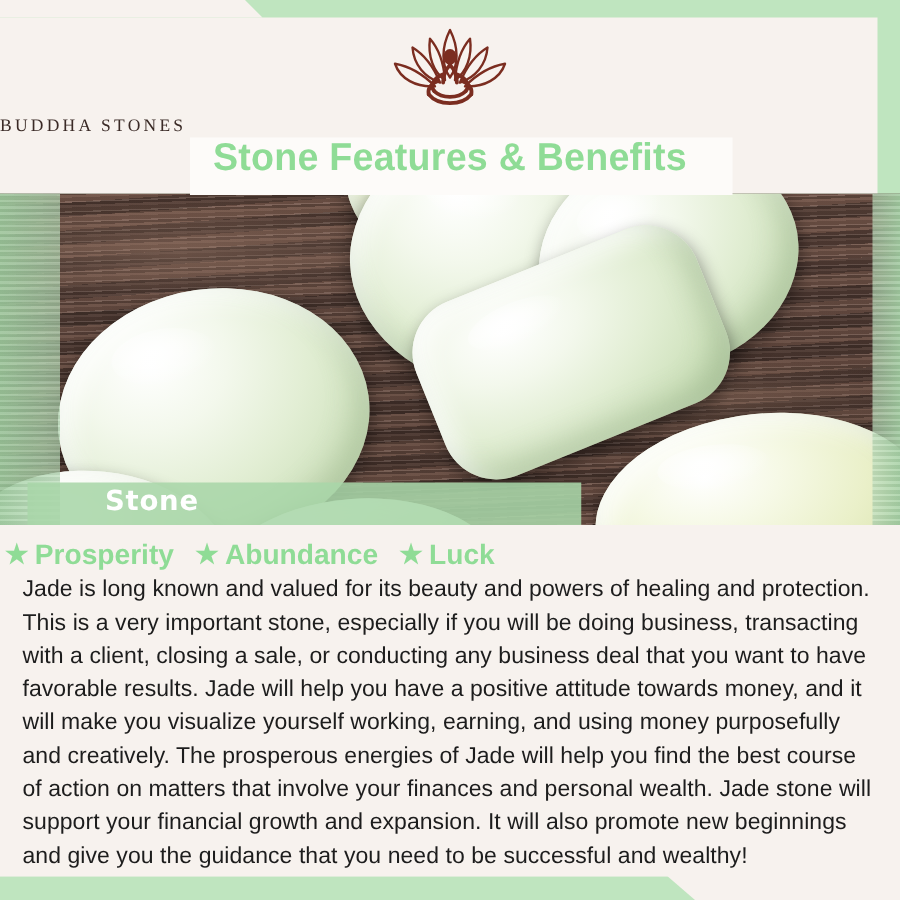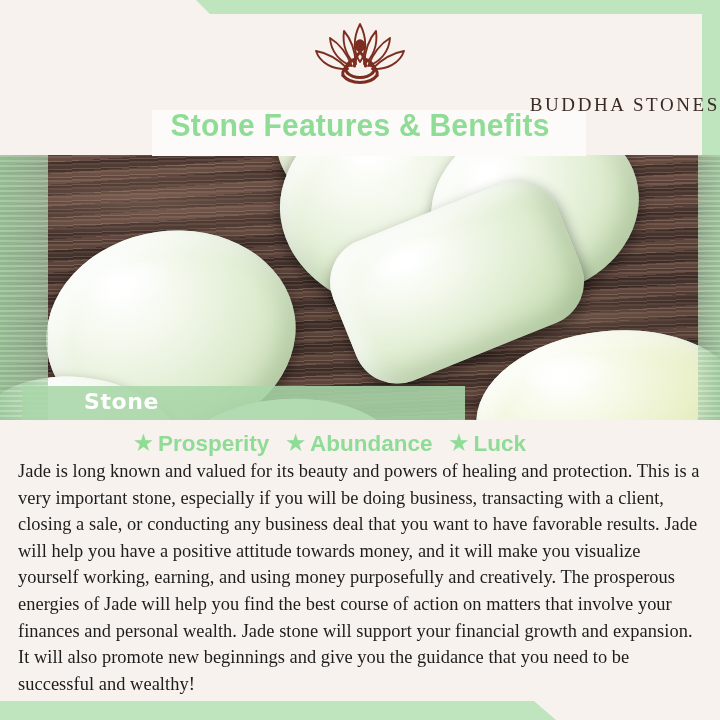--- a/index.html
+++ b/index.html
@@ -42,25 +42,24 @@
     left:0; top:18px;
     width:720px;
     z-index:6;
     text-align:center;
   }
   .logo-mark { display:block; margin:0 auto; }
   .logo-word {
     display:block;
     margin-top:4px;
     font-family:"Liberation Serif", serif;
-    font-size:19px;
+    font-size:14px;
     letter-spacing:2.6px;
     color:#3a2a26;
-    text-align:right;
-    padding-left:36px;
+    text-align:left;
   }
 
   
   .title-plaque {
     position:absolute;
     left:152px; top:110px;
     width:434px; height:46px;
     background:#fdfbf9;
     z-index:5;
   }
@@ -175,24 +174,24 @@
     font-family:"DejaVu Sans", sans-serif;
     font-weight:bold;
     font-size:22px;
     letter-spacing:0.6px;
     color:#ffffff;
   }
 
   
   .keywords {
     position:absolute;
-    left:16px; top:431px;
+    left:4px; top:431px;
     width:628px;
     z-index:5;
-    text-align:center;
+    text-align:left;
     font-family:"Liberation Sans Narrow","Liberation Sans",sans-serif;
     font-weight:bold;
     font-size:22.5px;
     color:#8fdc96;
     white-space:nowrap;
   }
   .keywords .kw { display:inline-block; }
   .keywords .star {
     display:inline-block;
     color:#8fdc96;
@@ -201,21 +200,21 @@
     transform:translateY(-1px);
   }
   .keywords .gap { display:inline-block; width:17px; }
 
   
   .body-copy {
     position:absolute;
     left:18px; top:458px;
     width:686px;
     z-index:5;
-    font-family:Liberation Serif, serif;
+    font-family:Liberation Sans, sans-serif;
     font-size:18.4px;
     line-height:26.6px;
     color:#1d1d1d;
     text-align:left;
     letter-spacing:0.05px;
   }
 
   
   .bottom-green {
     position:absolute;

